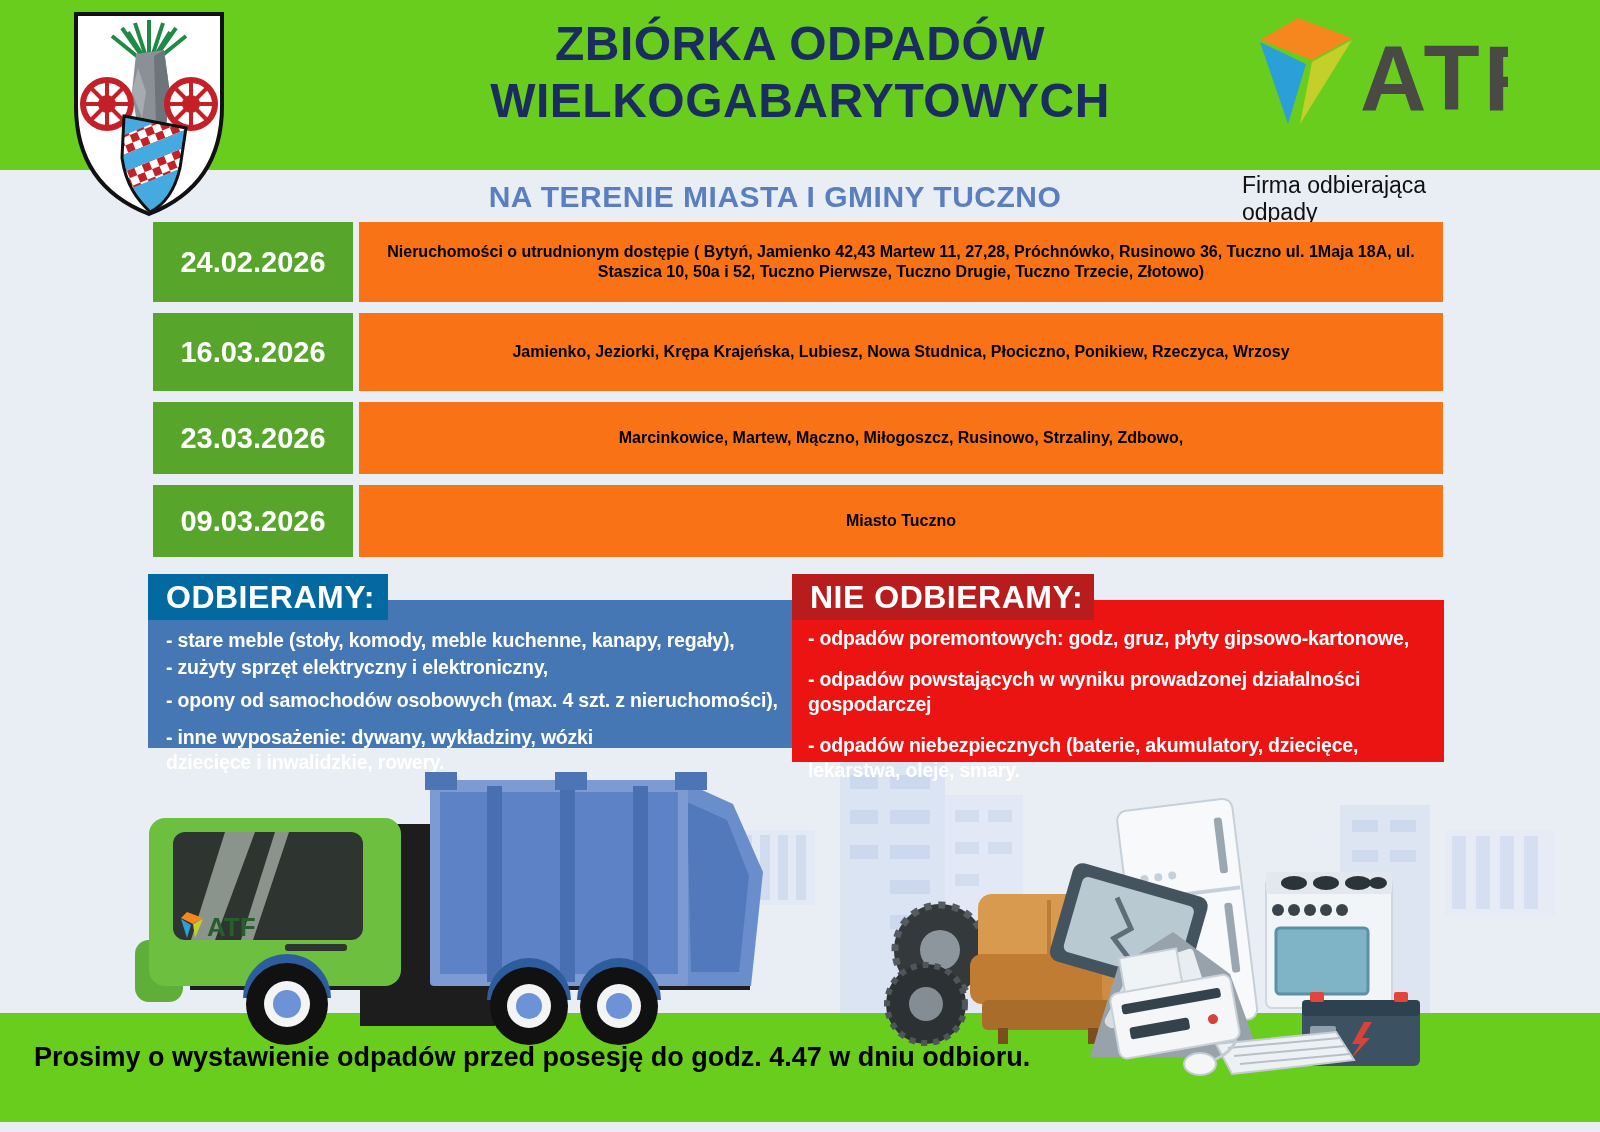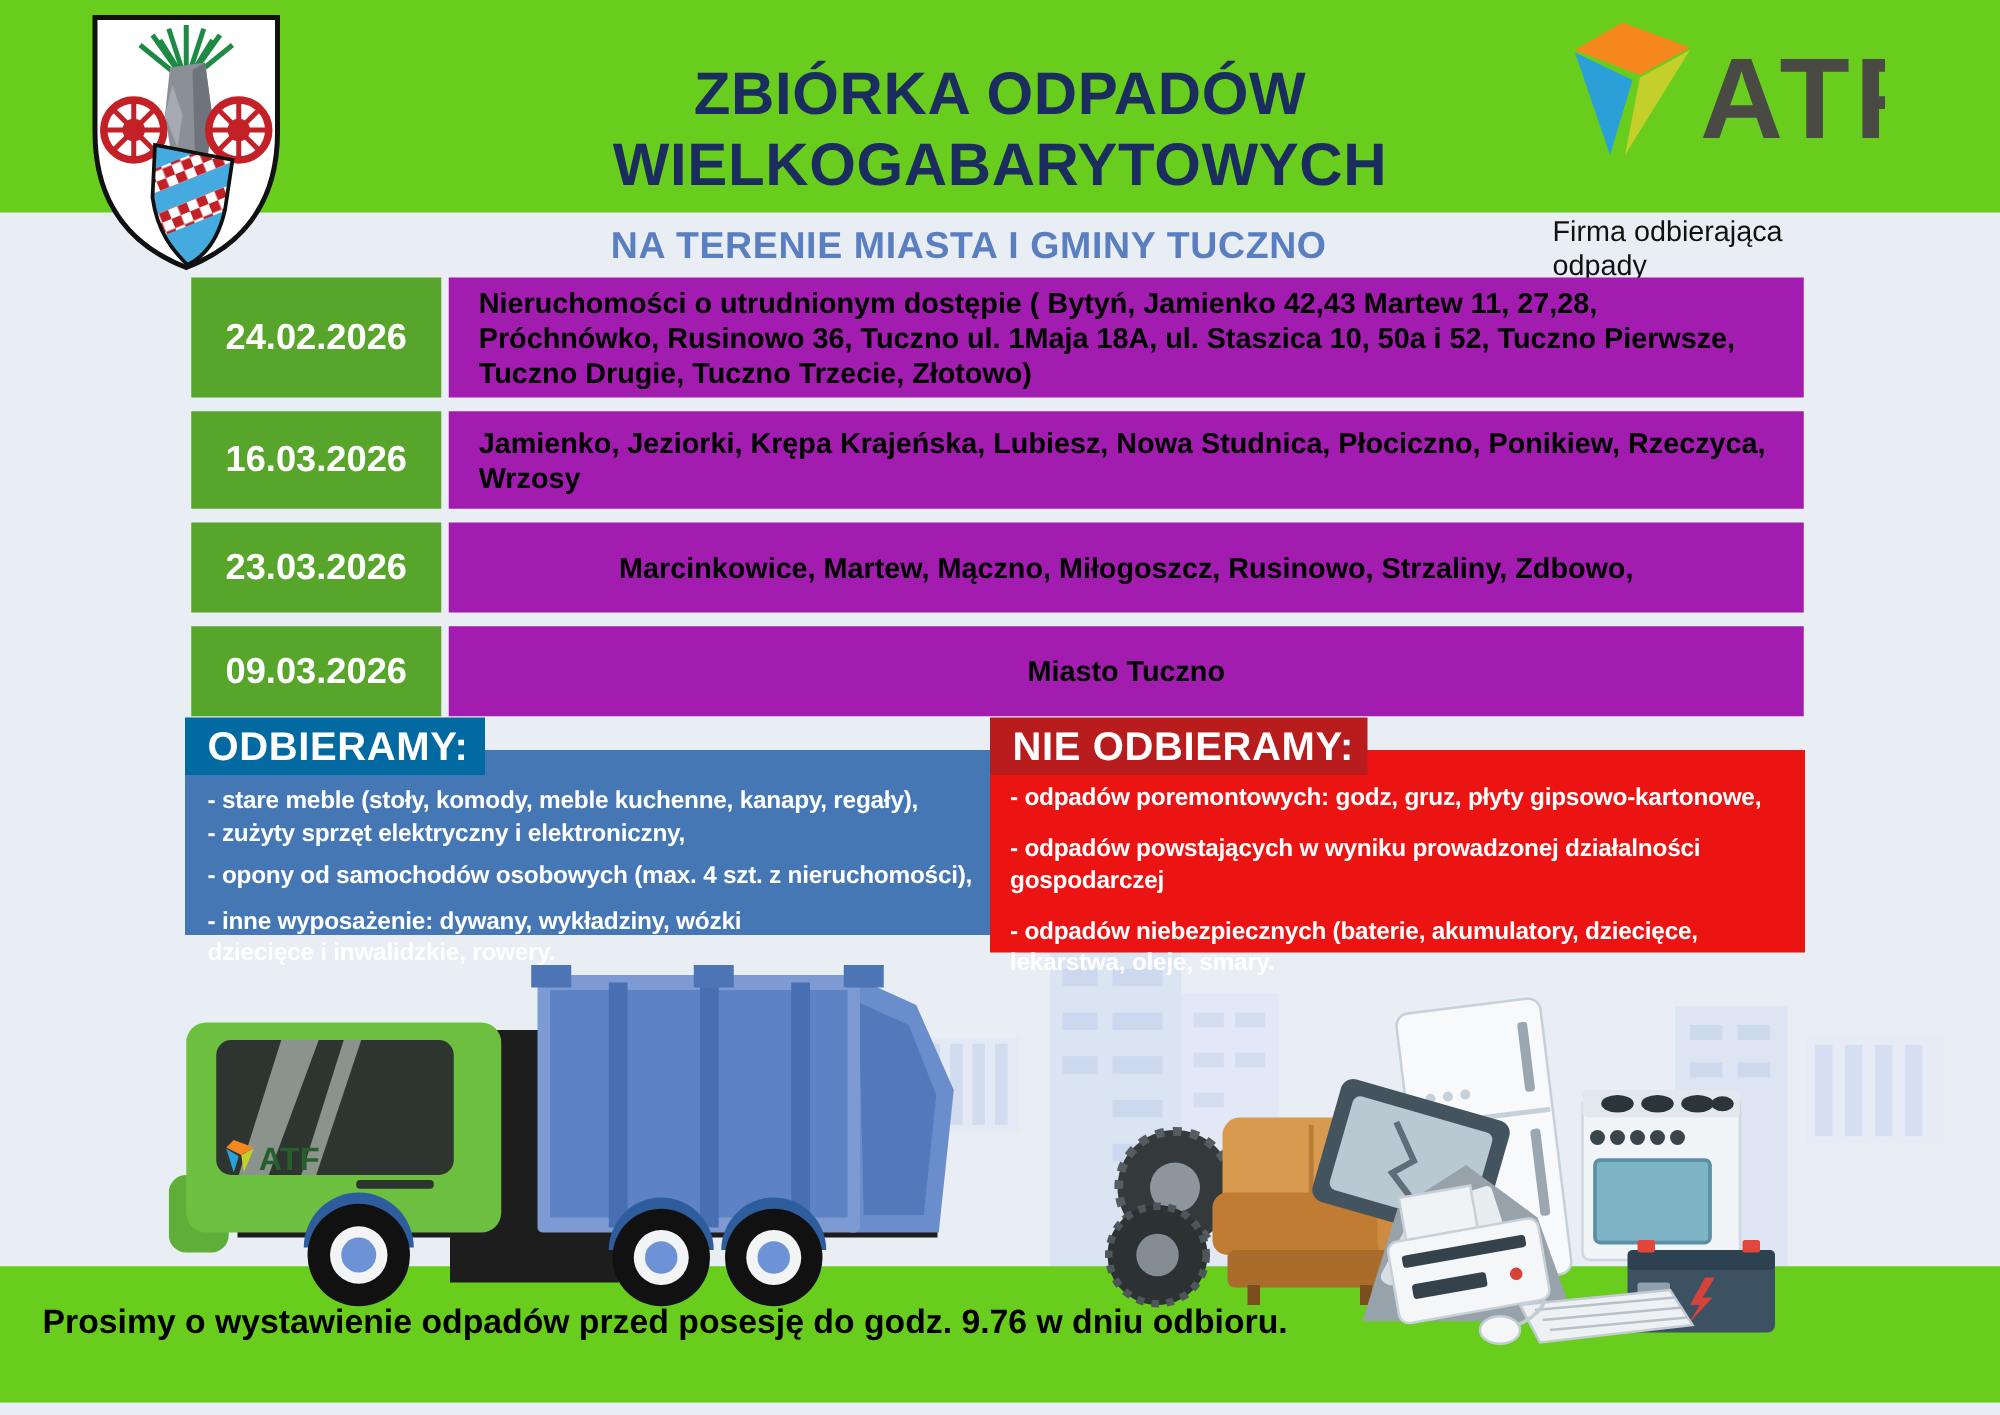--- a/index.html
+++ b/index.html
@@ -4,42 +4,42 @@
 <style>
   html,body{margin:0;padding:0;background:#c9ccd4;}
   .poster{
     position:relative;width:1600px;height:1132px;overflow:hidden;
     background:#e9edf4;font-family:"Liberation Sans", sans-serif;
   }
   
   .top-band{position:absolute;left:0;top:0;width:1600px;height:170px;background:#69cd1d;}
   .main-title{
     position:absolute;left:400px;top:16px;width:800px;text-align:center;
-    font-size:48px;line-height:1.18;font-weight:bold;color:#1b2c5e;letter-spacing:0.5px;margin-top:32px;
+    font-size:48px;line-height:1.18;font-weight:bold;color:#1b2c5e;letter-spacing:0.5px;
   }
   .crest{position:absolute;left:68px;top:8px;width:162px;height:210px;}
   .atf-logo{position:absolute;left:1248px;top:12px;width:260px;height:132px;}
   .subtitle{
     position:absolute;left:150px;top:180px;width:1250px;text-align:center;
     font-size:30px;font-weight:bold;color:#5a7fc0;letter-spacing:0.5px;
   }
   .firma-label{
     position:absolute;left:1242px;top:172px;width:260px;
     font-size:23px;color:#111;text-align:left;
   }
   
   .schedule{position:absolute;left:153px;top:222px;width:1290px;display:flex;flex-direction:column;gap:11px;}
   .sched-row{display:flex;gap:6px;}
   .sched-date{
     width:200px;flex:0 0 200px;background:#58a52c;color:#fff;font-weight:bold;font-size:29px;
     display:flex;align-items:center;justify-content:center;
   }
   .sched-areas{
-    flex:1;background:#a21caf;color:#000;font-weight:bold;font-size:23px;line-height:1.22;
-    display:flex;align-items:center;justify-content:center;text-align:left;padding:6px 24px;box-sizing:border-box;
+    flex:1;background:#f97316;color:#000;font-weight:bold;font-size:16px;line-height:1.22;
+    display:flex;align-items:center;justify-content:center;text-align:center;padding:6px 24px;box-sizing:border-box;
   }
   .row-1 .sched-date,.row-1 .sched-areas{min-height:80px;}
   .row-2 .sched-date,.row-2 .sched-areas{min-height:78px;}
   .row-3 .sched-date,.row-3 .sched-areas{min-height:72px;}
   .row-4 .sched-date,.row-4 .sched-areas{min-height:72px;}
   
   .box-tab{
     position:absolute;top:574px;height:46px;display:flex;align-items:center;
     padding-left:18px;box-sizing:border-box;color:#fff;font-weight:bold;font-size:32px;letter-spacing:0.5px;z-index:3;
   }
@@ -350,15 +350,15 @@
           <line x1="356" y1="274" x2="468" y2="264"></line>
           <line x1="362" y1="282" x2="472" y2="272"></line>
       </g>
     </g>
     <g>
       <ellipse cx="322" cy="282" rx="16" ry="11" fill="#f4f6f8" stroke="#c4ccd3" stroke-width="2"></ellipse>
       <path d="M336,278 q18,-8 22,-20" fill="none" stroke="#c4ccd3" stroke-width="3"></path>
     </g>
   </svg>
 
-  <div class="footer-note">Prosimy o wystawienie odpadów przed posesję do godz. 9.76 w dniu odbioru.</div>
+  <div class="footer-note">Prosimy o wystawienie odpadów przed posesję do godz. 4.47 w dniu odbioru.</div>
 
 </div>
 
 </body></html>

